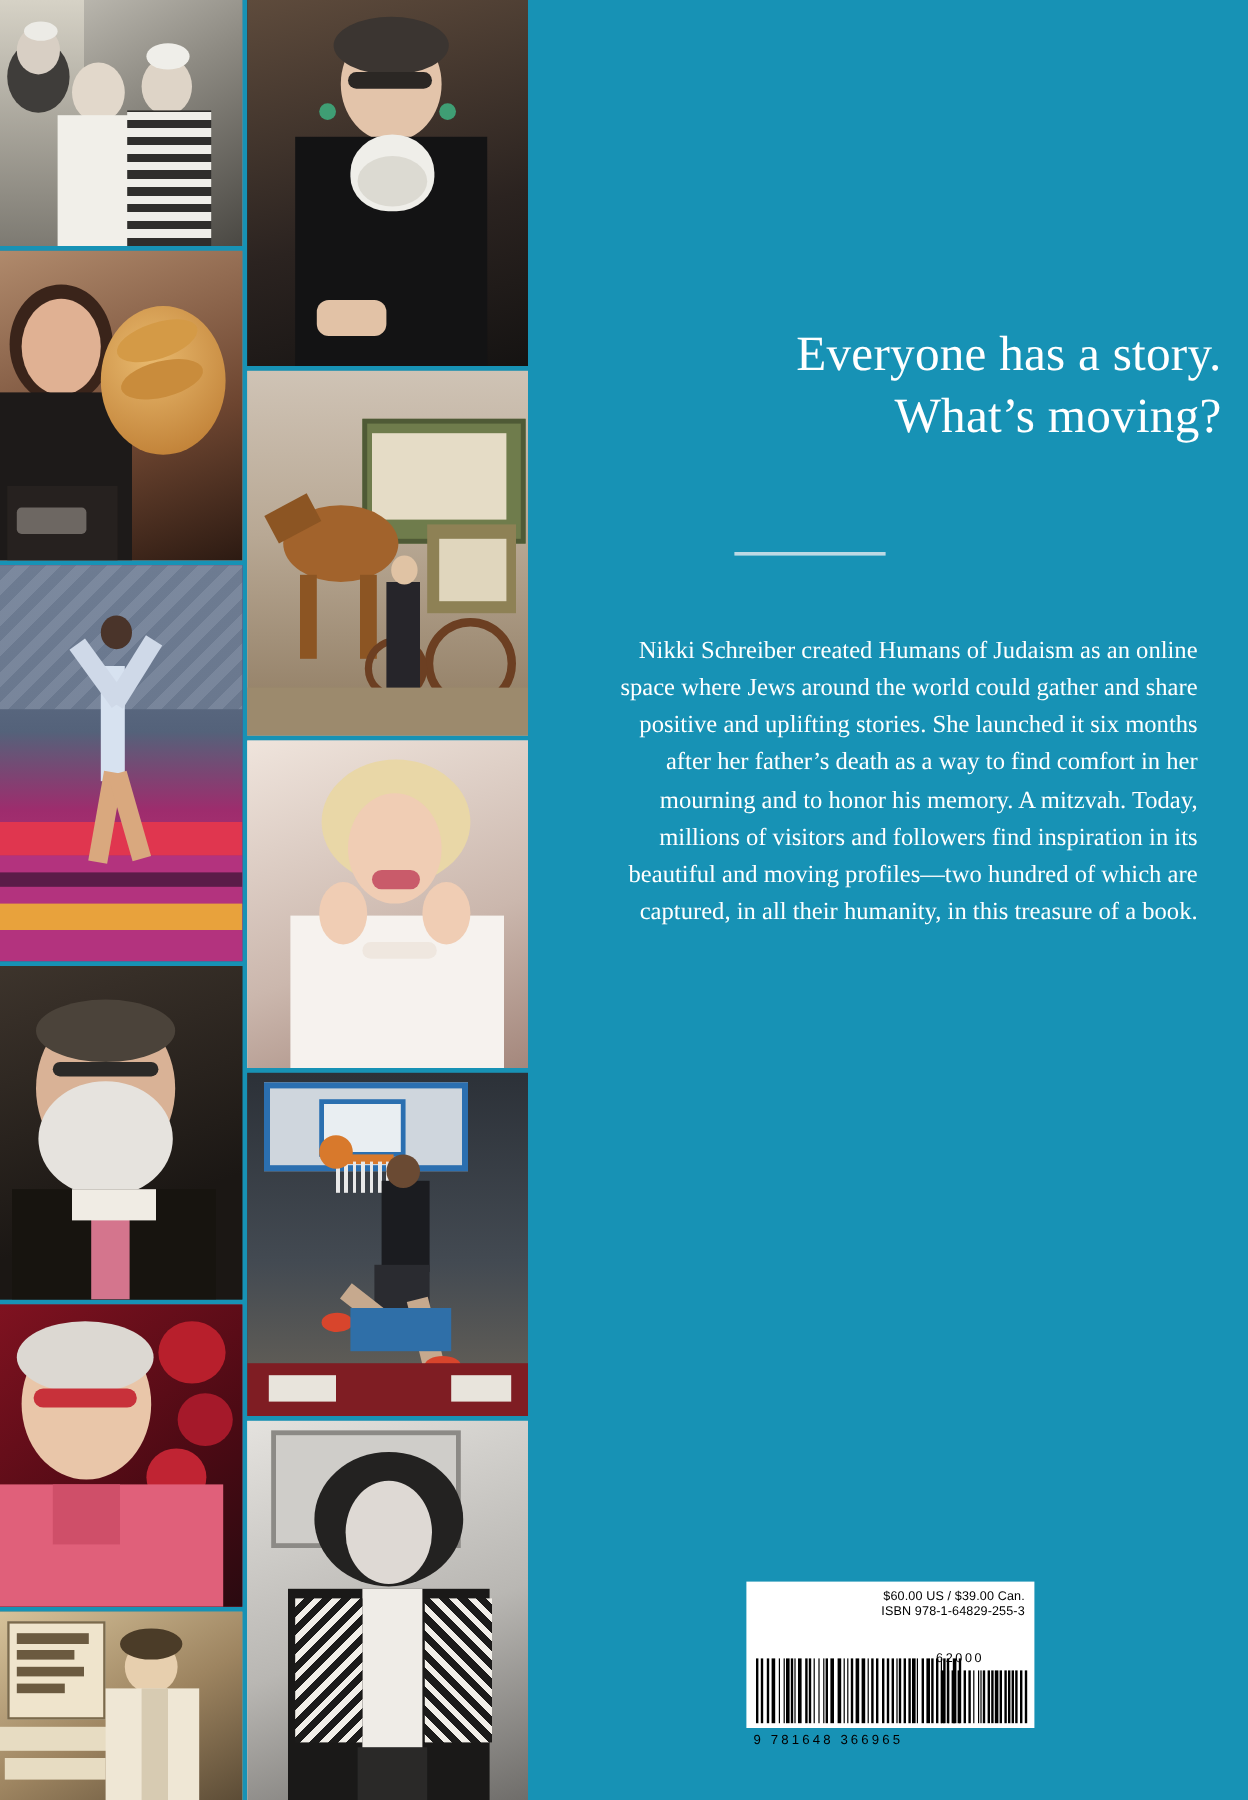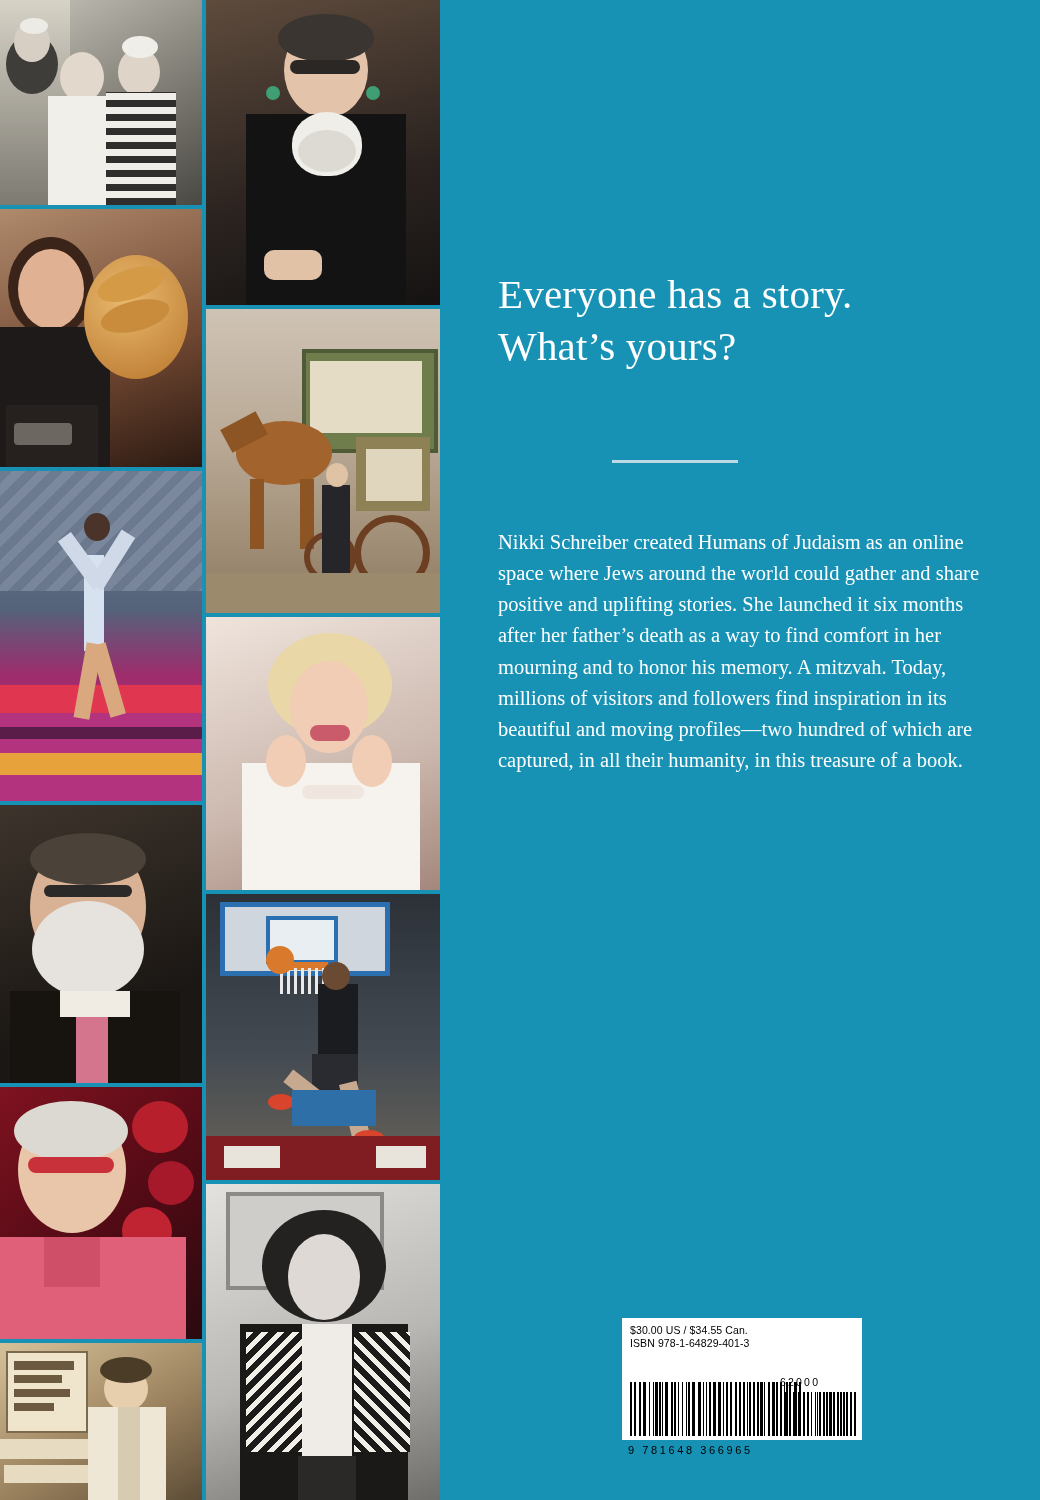--- a/index.html
+++ b/index.html
@@ -39,20 +39,21 @@
     inset: 0;
   }
   .blob { position:absolute; border-radius:50%; }
   .rect { position:absolute; }
 
   
   .panel {
     flex: 1;
     position: relative;
     padding: 1px;
+    text-align: right;
   }
   .headline {
     position: absolute;
     left: 58px;
     top: 268px;
     width: 520px;
     color: #ffffff;
     font-size: 41px;
     line-height: 1.28;
     font-family: "Liberation Serif", serif;
@@ -306,30 +307,30 @@
         <div class="rect" style="left:92px;top:272px;width:58px;height:44px;background:#2a2928;"></div>
       </div>
     </div>
 
   </div>
 
   <div class="panel">
 
     <div class="headline">
       <div>Everyone has a story.</div>
-      <div>What’s yours?</div>
+      <div>What’s moving?</div>
     </div>
 
     <div class="rule"></div>
 
     <div class="blurb">Nikki Schreiber created Humans of Judaism as an online space where Jews around the world could gather and share positive and uplifting stories. She launched it six months after her father’s death as a way to find comfort in her mourning and to honor his memory. A mitzvah. Today, millions of visitors and followers find inspiration in its beautiful and moving profiles—two hundred of which are captured, in all their humanity, in this treasure of a book.</div>
 
     <div class="barcode-box">
-      <div class="price-line">$30.00 US / $34.55 Can.</div>
-      <div class="isbn-line">ISBN 978-1-64829-401-3</div>
+      <div class="price-line">$60.00 US / $39.00 Can.</div>
+      <div class="isbn-line">ISBN 978-1-64829-255-3</div>
 
       <div class="barcode-area">
         <div class="bars" id="ean-bars" style="left:8px;top:30px;">
             <span style="width:2px;margin-right:2px;"></span>
             <span style="width:2px;margin-right:3px;"></span>
             <span style="width:2px;margin-right:2px;"></span>
             <span style="width:3px;margin-right:3px;"></span>
             <span style="width:1px;margin-right:3px;"></span>
             <span style="width:1px;margin-right:1px;"></span>
             <span style="width:3px;margin-right:1px;"></span>

